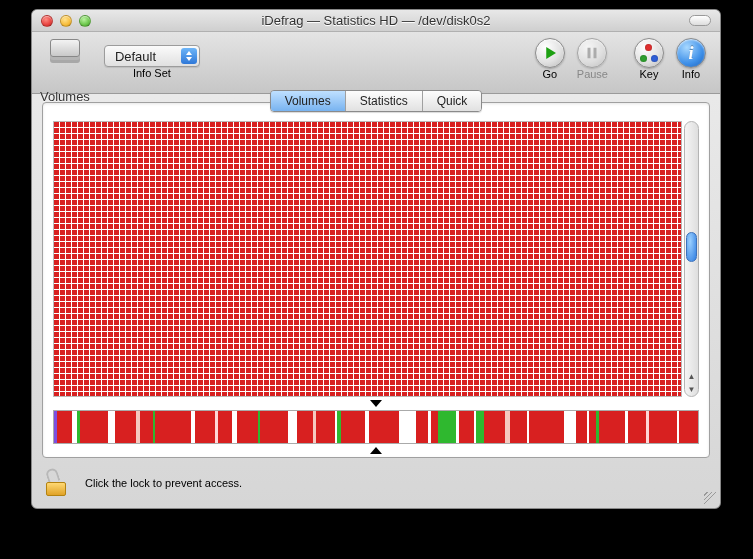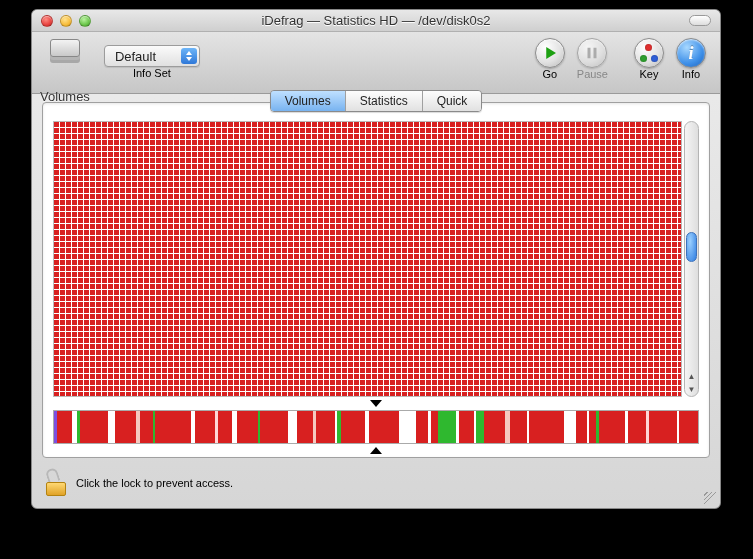--- a/index.html
+++ b/index.html
@@ -92,21 +92,21 @@
 }
 .vscroll { width:15px; margin-left:2px; background:linear-gradient(90deg,#f5f5f5,#dedede); border:1px solid #b4b4b4; border-radius:8px; position:relative;}
 .vscroll .thumb { position:absolute; left:1px; right:1px; height:30px; top:40%; background:radial-gradient(ellipse at 35% 30%, #9bd0ff,#2f7de0); border-radius:7px; border:1px solid #3c72bc;}
 .vscroll .arr { position:absolute; left:0; right:0; height:13px; display:flex; align-items:center; justify-content:center; font-size:8px; color:#555;}
 .vscroll .arr.up { bottom:13px;} .vscroll .arr.dn { bottom:0;}
 .overview { position:absolute; left:10px; right:10px; bottom:10px; height:40px;}
 .ov-marker { position:absolute; left:50%; top:-7px; transform:translateX(-50%); width:0; height:0; border-left:6px solid transparent; border-right:6px solid transparent; border-top:7px solid #000;}
 .ov-marker2 { position:absolute; left:50%; bottom:-7px; transform:translateX(-50%); width:0; height:0; border-left:6px solid transparent; border-right:6px solid transparent; border-bottom:7px solid #000;}
 .ov-strip { position:absolute; left:0; right:0; top:3px; bottom:3px; border:1px solid #aaa; display:flex;}
 .ov-strip span { display:block; height:100%;}
-.lock-row { position:absolute; left:14px; bottom:12px; display:flex; align-items:center; gap:8px;}
+.lock-row { position:absolute; left:14px; bottom:12px; display:flex; align-items:center; gap:17px;}
 .lock-icon { width:22px; height:26px; position:relative;}
 .lock-icon .body { position:absolute; bottom:0; width:20px; height:14px; background:linear-gradient(#ffd873,#e0a227); border:1px solid #b4820f; border-radius:2px;}
 .lock-icon .shackle { position:absolute; top:0; left:3px; width:12px; height:14px; border:2px solid #b8b8b8; border-bottom:none; border-radius:7px 7px 0 0; transform:rotate(-18deg); transform-origin:left bottom;}
 .resize { position:absolute; right:3px; bottom:3px; width:13px; height:13px; background:
   linear-gradient(135deg, transparent 0 2px,#999 2px 3px,transparent 3px 5px,#999 5px 6px,transparent 6px 8px,#999 8px 9px,transparent 9px);
 }
 .key-dots { position:relative; width:18px; height:18px;}
 .key-dots .d { position:absolute; width:7px; height:7px; border-radius:50%; box-shadow:inset 0 0 2px rgba(0,0,0,.3);}
 .key-dots .d1{top:0;left:5px;background:#e03030;}
 .key-dots .d2{bottom:0;left:0;background:#2f9f2f;}

